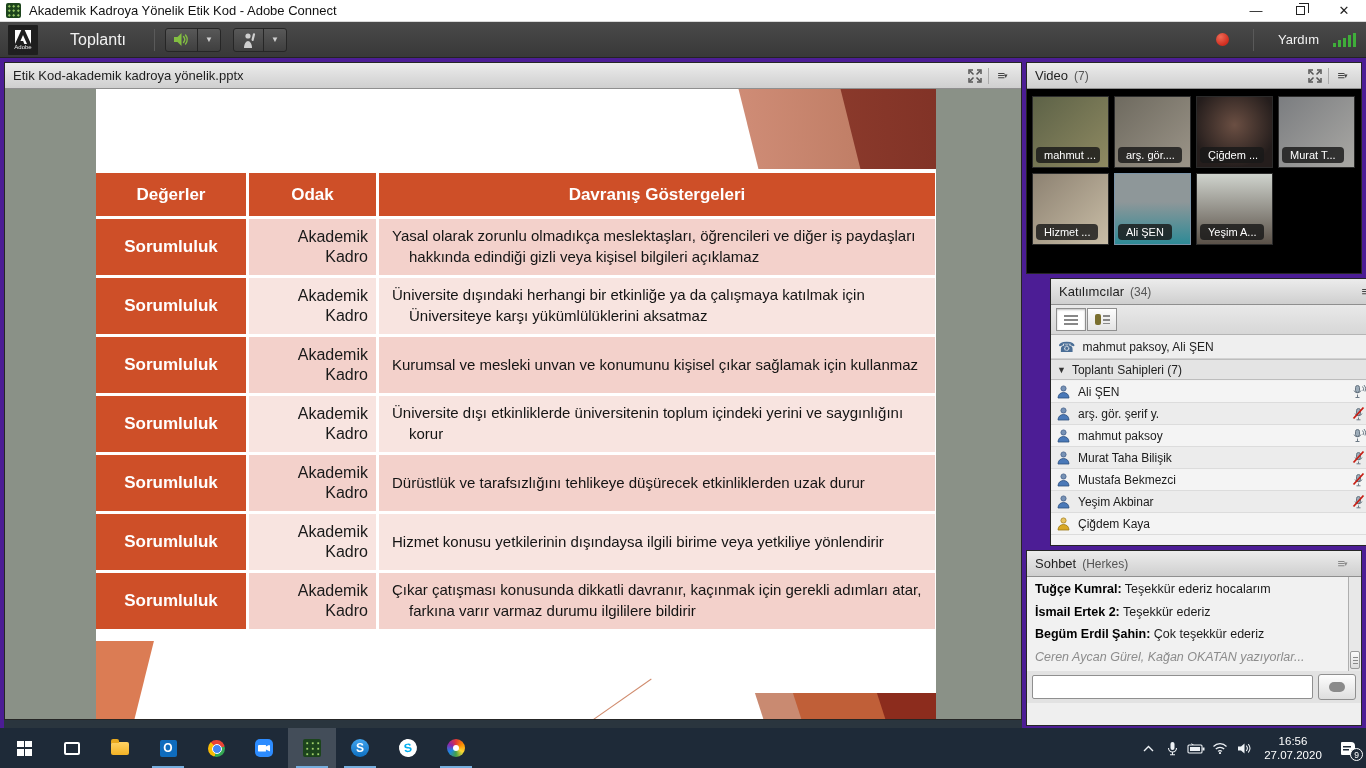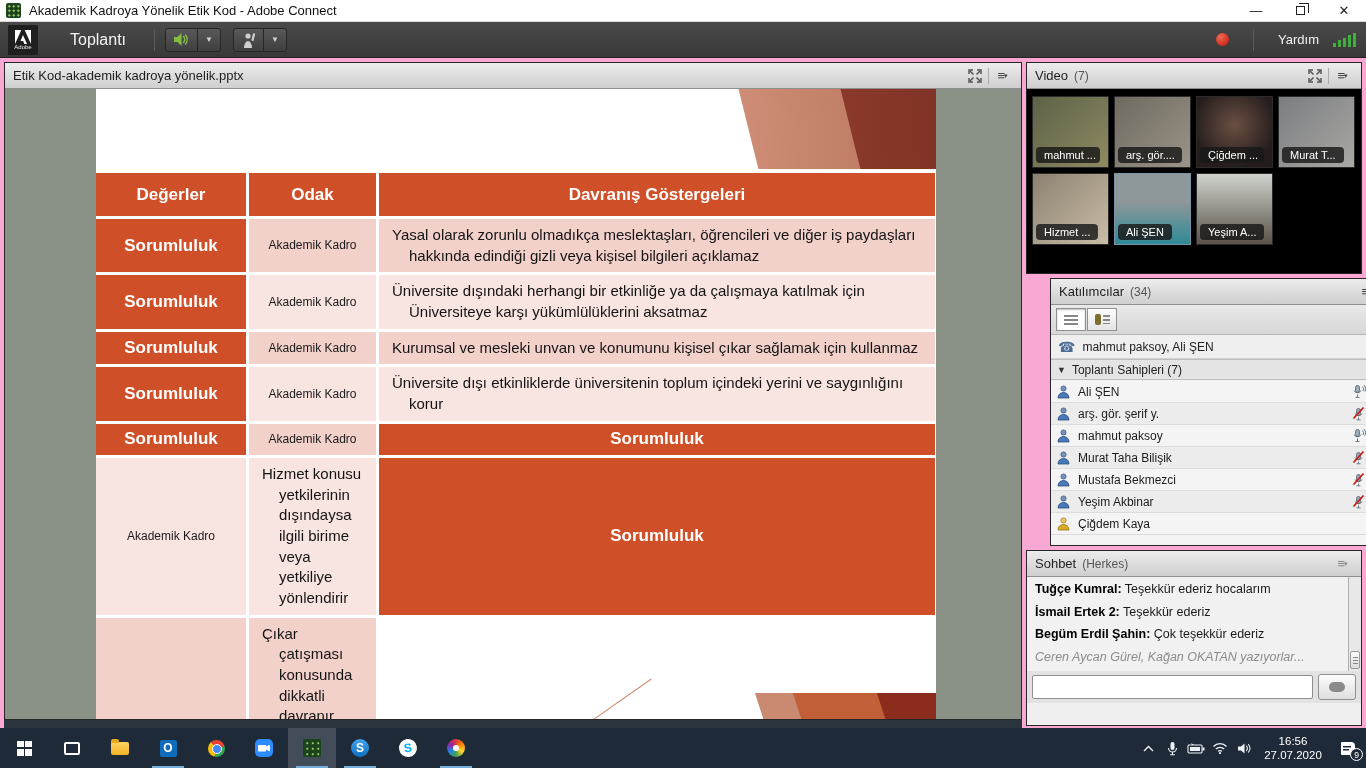--- a/index.html
+++ b/index.html
@@ -1,17 +1,17 @@
 <!DOCTYPE html>
 <html><head>
 <meta charset="utf-8">
 <style>
   html,body{margin:0;padding:0;background:#222;}
   *{box-sizing:border-box;font-family:"Liberation Sans",sans-serif;}
-  .screen{position:relative;width:1366px;height:768px;overflow:hidden;background:#f9a8d4;}
+  .screen{position:relative;width:1366px;height:768px;overflow:hidden;background:#4c1d95;}
 
   
   .titlebar{position:absolute;left:0;top:0;width:1366px;height:22px;background:#fff;display:flex;align-items:center;border-bottom:1px solid #d9d9d9;}
   .app-ico{width:15px;height:15px;margin:0 8px 0 6px;background:#1c441c;border-radius:2px;
     background-image:radial-gradient(#9fd06a 1.1px,transparent 1.2px);background-size:4.5px 4.5px;background-position:1px 1px;}
   .titlebar .ttl{font-size:13px;color:#111;flex:1;white-space:nowrap;overflow:hidden;}
   .winbtn{width:44px;height:22px;display:flex;align-items:center;justify-content:center;font-size:13px;color:#222;cursor:default;}
   .restore-glyph{position:relative;width:9px;height:9px;border:1px solid #222;background:#fff;}
   .restore-glyph::before{content:"";position:absolute;left:2px;top:-4px;width:9px;height:9px;border:1px solid #222;border-left:none;border-bottom:none;}
 
@@ -50,21 +50,21 @@
   .sh-tr1{left:642px;top:-2px;width:104px;height:82px;background:linear-gradient(100deg,#cf8c76,#c07e66);transform:skewX(14deg);transform-origin:top left;}
   .sh-tr2{left:744px;top:-2px;width:140px;height:82px;background:linear-gradient(100deg,#8a392b,#7c2f24);transform:skewX(14deg);transform-origin:top left;}
   .sh-bl{left:-22px;bottom:-2px;width:60px;height:80px;background:#db7c54;transform:skewX(-14deg);transform-origin:bottom left;}
   .sh-br1{left:668px;bottom:-2px;width:60px;height:28px;background:#c98a71;transform:skewX(18deg);transform-origin:bottom left;}
   .sh-br2{left:706px;bottom:-2px;width:95px;height:28px;background:#c05f38;transform:skewX(18deg);transform-origin:bottom left;}
   .sh-br3{left:790px;bottom:-2px;width:70px;height:28px;background:#8c2c1d;transform:skewX(18deg);transform-origin:bottom left;}
   .sh-line{left:468px;bottom:12px;width:96px;height:1px;background:#d08b6d;transform:rotate(-35deg);}
   .slide-table{position:absolute;left:0;top:84px;width:836px;display:grid;grid-template-columns:150px 127px 556px;gap:3px;}
   .th{background:#ce4f28;color:#fff;font-weight:bold;font-size:17px;display:flex;align-items:center;justify-content:center;min-height:43px;}
   .cv{background:#ce4f28;color:#fff;font-weight:bold;font-size:17px;display:flex;align-items:center;justify-content:center;}
-  .cf{font-size:12px;color:#1a1a1a;display:flex;align-items:center;justify-content:center;text-align:right;padding:8px 8px;line-height:1.25;}
+  .cf{font-size:16px;color:#1a1a1a;display:flex;align-items:center;justify-content:center;text-align:right;padding:8px 8px;line-height:1.25;}
   .ci{font-size:15px;color:#141414;padding:6px 12px 6px 30px;text-indent:-17px;line-height:1.38;display:flex;flex-direction:column;justify-content:center;}
   .r-a{background:#f3d1cb;}
   .r-b{background:#f8e4e0;}
   .bstrip{position:absolute;left:4px;top:720px;width:1018px;height:9px;background:#2a353e;}
 
   
   .vpod{left:1026px;top:62px;width:336px;height:212px;}
   .vbody{position:absolute;left:0;top:26px;right:0;bottom:0;background:#000;padding:7px 5px;}
   .tiles{display:flex;flex-wrap:wrap;gap:5px;}
   .tile{position:relative;width:77px;height:72px;border:1px solid #2b2b2b;}
@@ -249,20 +249,23 @@
             </div>
 
           <div class="cv">Sorumluluk</div>
           <div class="cf r-b">Akademik Kadro</div>
           <div class="ci r-b">
               <span>Üniversite dışı etkinliklerde üniversitenin toplum içindeki yerini ve saygınlığını korur</span>
             </div>
 
           <div class="cv">Sorumluluk</div>
           <div class="cf r-a">Akademik Kadro</div>
+          <div class="ci r-a">
+              <span>Dürüstlük ve tarafsızlığını tehlikeye düşürecek etkinliklerden uzak durur</span>
+            </div>
 
           <div class="cv">Sorumluluk</div>
           <div class="cf r-b">Akademik Kadro</div>
           <div class="ci r-b">
               <span>Hizmet konusu yetkilerinin dışındaysa ilgili birime veya yetkiliye yönlendirir</span>
             </div>
 
           <div class="cv">Sorumluluk</div>
           <div class="cf r-a">Akademik Kadro</div>
           <div class="ci r-a">

